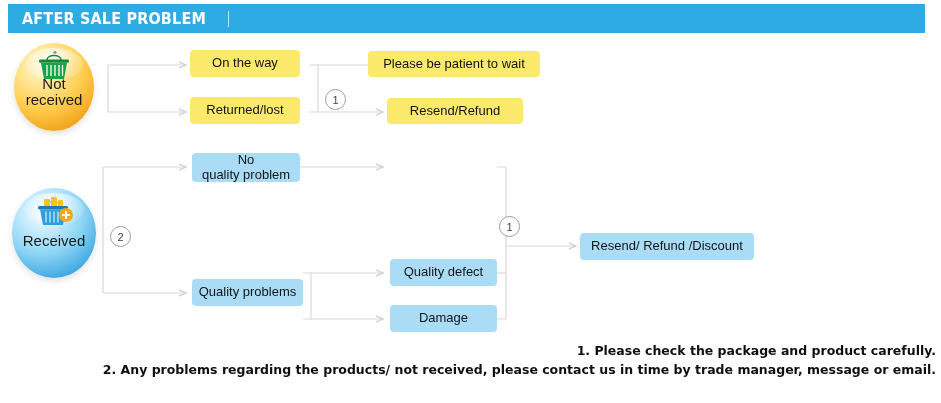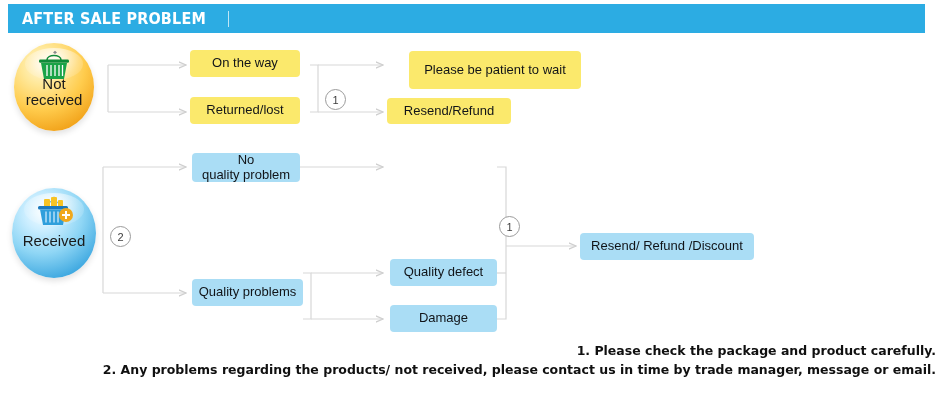--- a/index.html
+++ b/index.html
@@ -252,22 +252,22 @@
         <circle cx="36" cy="21" r="7" fill="#f0a81d"></circle>
         <path d="M36,17 L36,25 M32,21 L40,21" stroke="#ffffff" stroke-width="2"></path>
       </svg>
     </span>
     <div class="circle-label">Received</div>
   </div>
 
   <div class="node yellow" style="left:190px; top:17px; width:110px; height:27px;">On the way</div>
   <div class="node yellow" style="left:190px; top:64px; width:110px; height:27px;">Returned/lost</div>
 
-  <div class="node yellow" style="left:409px; top:18px; width:172px; height:38px;">Please be patient to wait</div>
-  <div class="node yellow" style="left:387px; top:65px; width:124px; height:26px;text-align:center;">Resend/Refund</div>
+  <div class="node yellow" style="left:368px; top:18px; width:172px; height:26px;">Please be patient to wait</div>
+  <div class="node yellow" style="left:387px; top:65px; width:136px; height:26px;text-align:center;">Resend/Refund</div>
 
   <div class="step-marker" style="left:325px; top:56px;">1</div>
 
   <div class="node blue" style="left:192px; top:120px; width:108px; height:29px;">No
 quality problem</div>
   <div class="node blue" style="left:192px; top:246px; width:111px; height:27px;">Quality problems</div>
 
   <div class="node blue" style="left:390px; top:226px; width:107px; height:27px;">Quality defect</div>
   <div class="node blue" style="left:390px; top:272px; width:107px; height:27px;">Damage</div>
 

